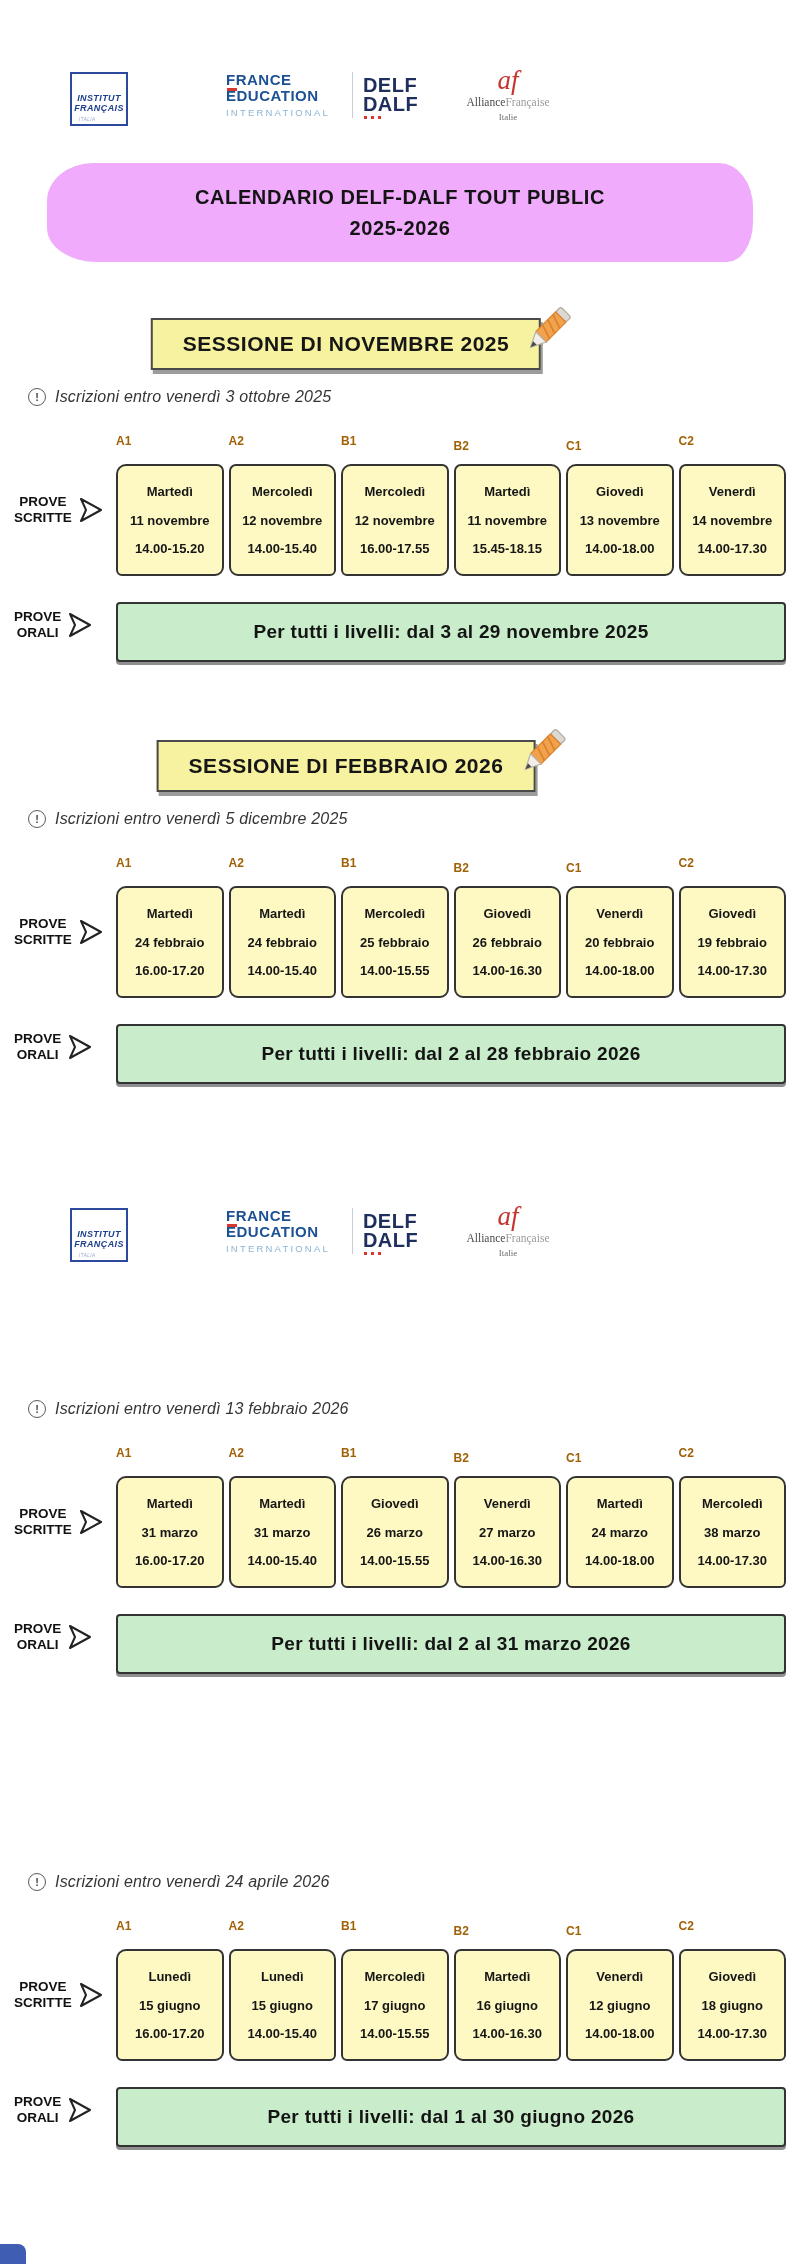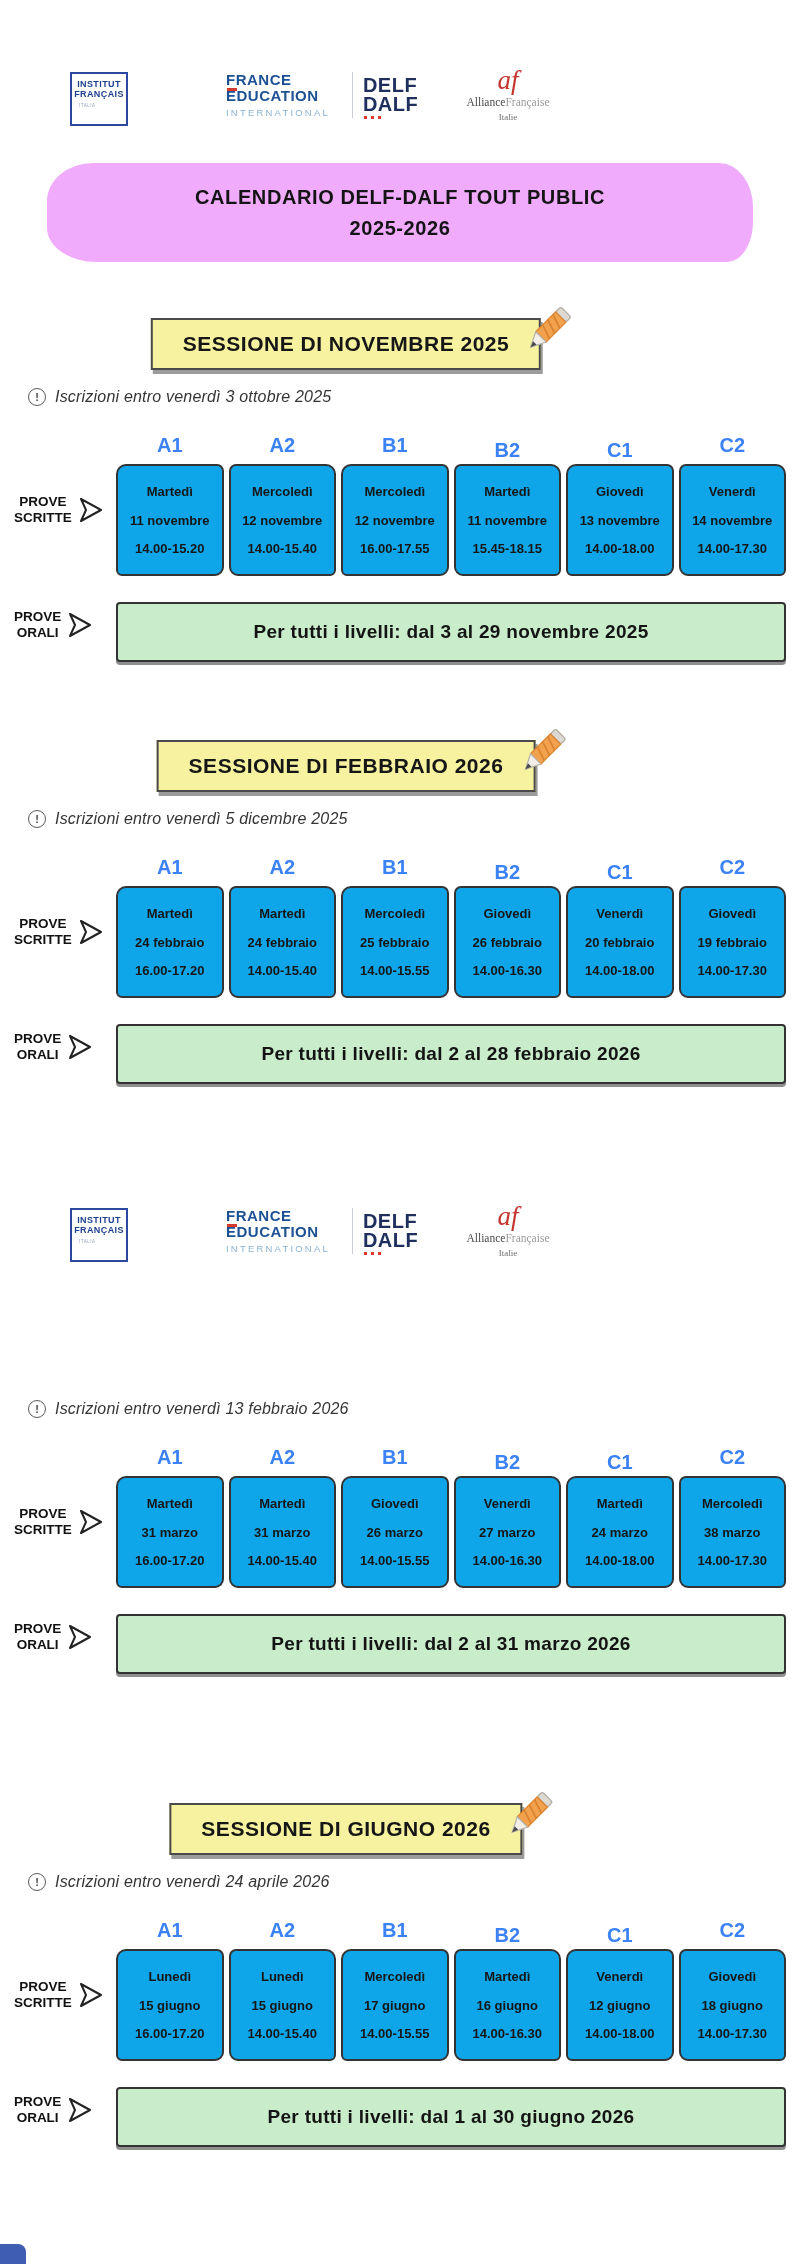--- a/index.html
+++ b/index.html
@@ -7,21 +7,21 @@
   #page {
     position:relative; width:800px; height:2264px; margin:0 auto;
     background:#ffffff; overflow:hidden;
     font-family:"Liberation Sans", sans-serif; color:#1d1d1d;
   }
 
   
   .logos { position:absolute; left:0; width:800px; height:66px; }
   .logo-if {
     position:absolute; left:70px; top:6px; width:58px; height:54px;
-    border:2px solid #2b4a9e; background:#fff; text-align:center; padding-top:5px;
+    border:2px solid #2b4a9e; background:#fff; text-align:center; padding-top:19px;font-style:italic;
   }
   .logo-if .l1, .logo-if .l2 {
     font-size:9px; font-weight:bold; color:#1d3f8f; letter-spacing:.4px; line-height:10px;
   }
   .logo-if .sub { font-size:4.5px; color:#93a2c4; text-align:left; margin:4px 0 0 7px; letter-spacing:.5px; }
 
   .logo-fei { position:absolute; left:226px; top:6px; display:flex; align-items:center; }
   .fei-txt { position:relative; padding-right:12px; }
   .fei-txt .l1, .fei-txt .l2 { font-size:15px; font-weight:bold; color:#1c5193; letter-spacing:.5px; line-height:16px; }
   .fei-txt .fbar { position:absolute; left:1px; top:16px; width:10px; height:2.5px; background:#d8372e; }
@@ -63,26 +63,26 @@
 
   .deadline { position:absolute; left:28px; top:70px; display:flex; align-items:center; gap:9px; }
   .alert-ic {
     width:18px; height:18px; border:1.6px solid #5a5a5a; border-radius:50%;
     display:flex; align-items:center; justify-content:center;
     font-size:11px; font-weight:bold; color:#4a4a4a; flex:0 0 auto;
   }
   .deadline .dl-text { font-size:16px; font-style:italic; color:#353535; letter-spacing:.2px; }
 
   .levels { position:absolute; left:116px; top:116px; width:670px; display:flex; gap:5px; }
-  .levels .lv { flex:1; text-align:center; font-size:20px; font-weight:bold; color:#3b82f6; }
+  .levels .lv { flex:1; text-align:left; font-size:12px; font-weight:bold; color:#a16207; }
   .levels .lv:nth-child(4), .levels .lv:nth-child(5) { padding-top:5px; }
 
   .cells { position:absolute; left:116px; top:146px; width:670px; height:112px; display:flex; gap:5px; }
   .cell {
-    flex:1; background:#0ea5e9; border:2px solid #333;
+    flex:1; background:#fef9c3; border:2px solid #333;
     display:flex; flex-direction:column; justify-content:space-evenly;
     text-align:center; padding:4px 2px;
   }
   .cell:nth-child(odd)  { border-radius:10px 7px 9px 6px; }
   .cell:nth-child(even) { border-radius:7px 10px 6px 9px; }
   .cell div { font-size:13px; font-weight:bold; color:#161616; }
 
   .side-label { position:absolute; left:14px; display:flex; align-items:center; gap:7px; }
   .side-label .sl-txt { text-align:center; font-weight:bold; font-size:13.5px; line-height:16px; color:#111; }
   .sl-scritte { top:176px; }
@@ -395,32 +395,20 @@
       <svg width="24" height="26" viewBox="0 0 24 26">
           <path d="M2 2 L22 13 L2 24 L7 13 Z" fill="#fff" stroke="#222" stroke-width="2" stroke-linejoin="round"></path>
         </svg>
     </div>
     <div class="orali-bar">
         <span>Per tutti i livelli: dal 2 al 31 marzo 2026</span>
       </div>
   </div>
 
   <div class="session" id="session-3">
-    <div class="banner">
-      <span class="banner-text">SESSIONE DI GIUGNO 2026</span>
-      <svg class="pencil" width="54" height="56" viewBox="0 0 44 46">
-        <g transform="rotate(45 22 23)">
-          <rect x="16" y="2" width="12" height="6" rx="2" fill="#dcd8d2" stroke="#b3aca3" stroke-width="1"></rect>
-          <rect x="16" y="8" width="12" height="23" fill="#f2a24d" stroke="#d9832f" stroke-width="1"></rect>
-          <path d="M16 11 l12 4 M16 17 l12 4 M16 23 l12 4" stroke="#d9832f" stroke-width="1.4" fill="none"></path>
-          <polygon points="16,31 28,31 22,43" fill="#f3efe8" stroke="#b9b4ab" stroke-width="1"></polygon>
-          <polygon points="20,38 24,38 22,43" fill="#4a4a4a"></polygon>
-        </g>
-      </svg>
-    </div>
     <div class="deadline">
       <span class="alert-ic">!</span>
       <span class="dl-text">Iscrizioni entro venerdì 24 aprile 2026</span>
     </div>
     <div class="levels">
       <span class="lv">A1</span>
       <span class="lv">A2</span>
       <span class="lv">B1</span>
       <span class="lv">B2</span>
       <span class="lv">C1</span>

